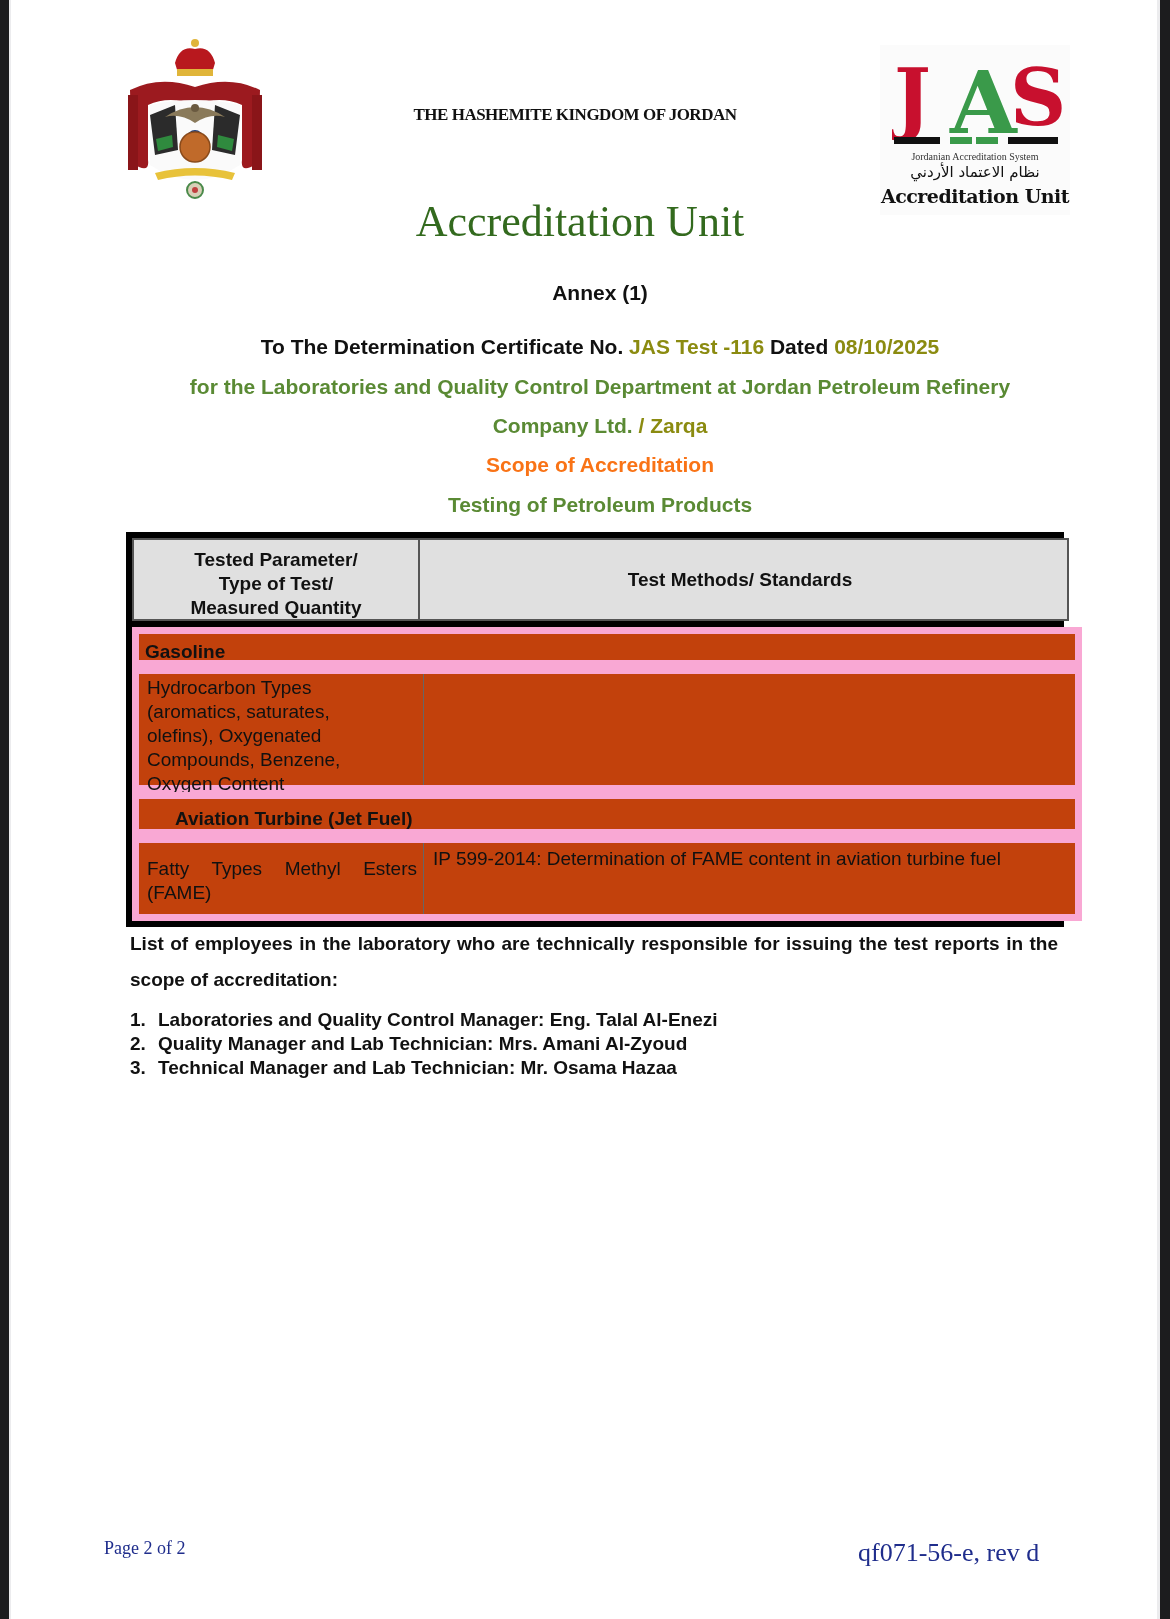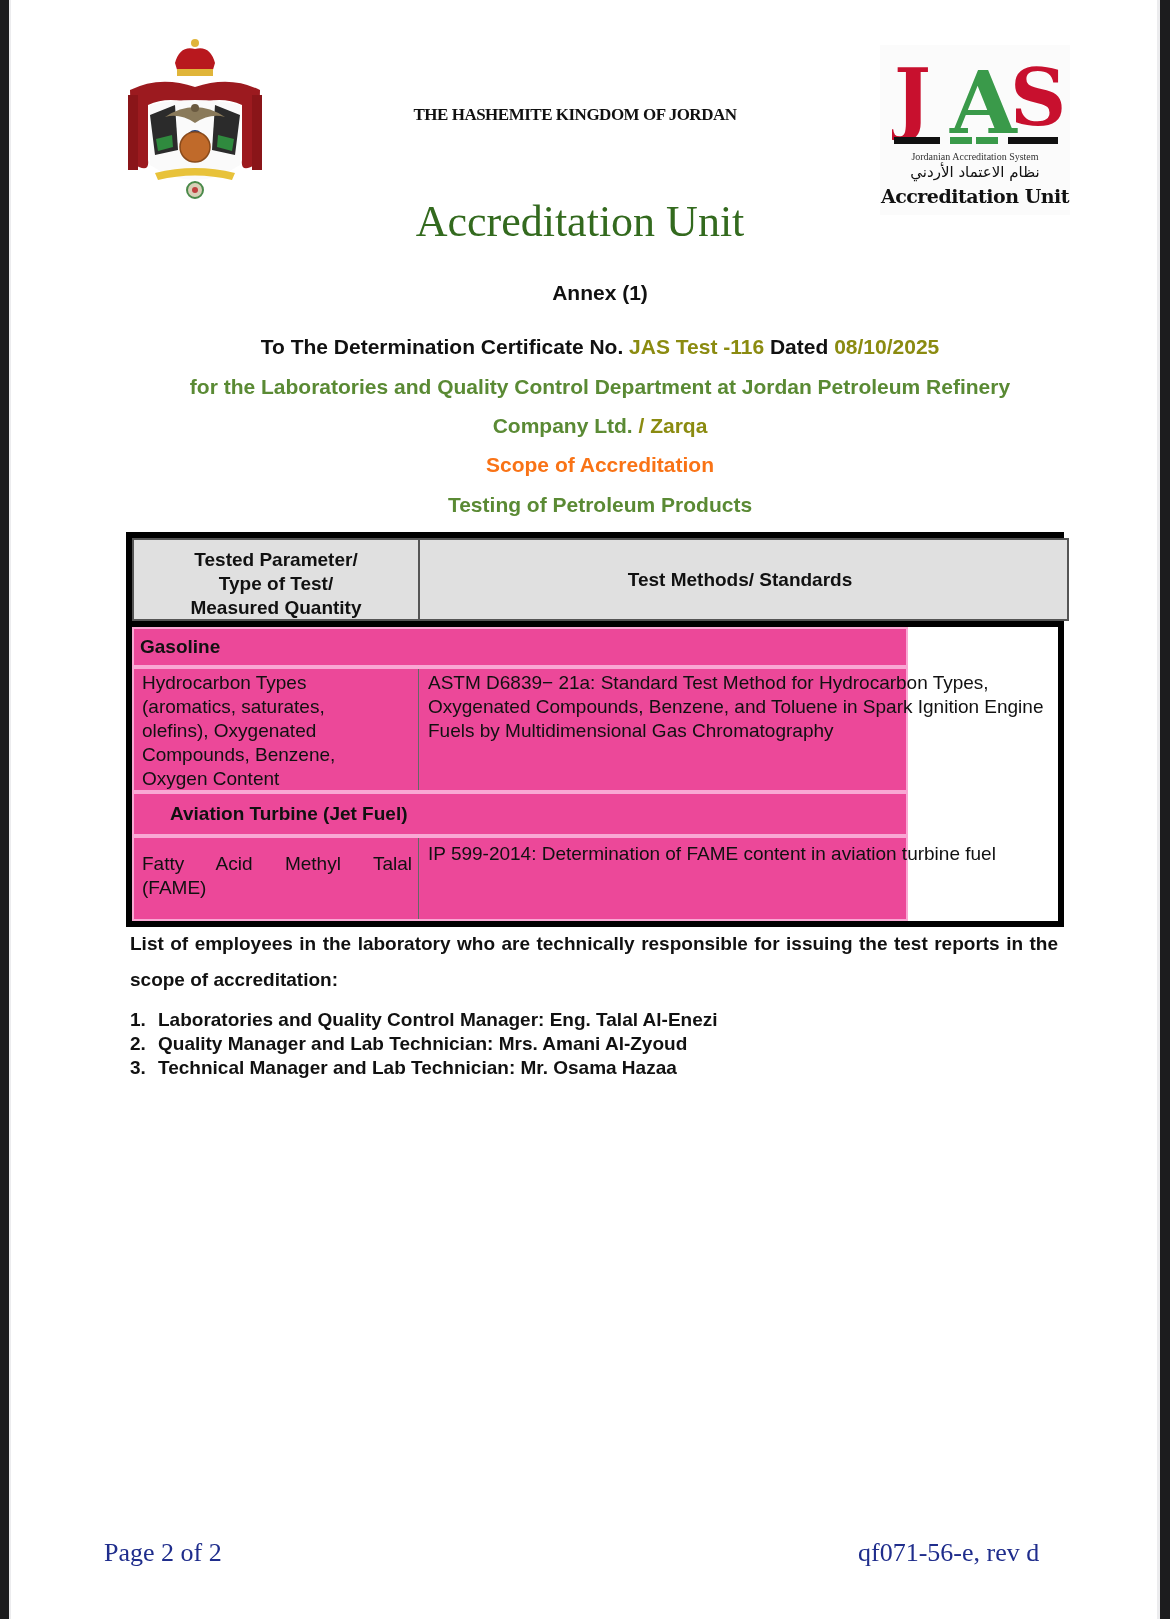--- a/index.html
+++ b/index.html
@@ -33,32 +33,32 @@
 
   
   .tbl-outer { position:absolute; left:126px; top:532px; width:938px; height:395px; background:#000; }
   .tbl-inner { position:absolute; left:6px; top:6px; right:6px; bottom:6px; background:#fff; }
   .hdr { position:absolute; left:0; top:0; width:937px; height:83px; background:#e0e0e0; border:2px solid #555; box-sizing:border-box; }
   .hdr-div { position:absolute; left:284px; top:0; width:2px; height:83px; background:#555; }
   .hdr-c1 { position:absolute; left:0; top:8px; width:284px; text-align:center; font-weight:bold; font-size:19px; line-height:24px; color:#111; }
   .hdr-c2 { position:absolute; left:286px; top:28px; width:640px; text-align:center; font-weight:bold; font-size:19px; line-height:24px; color:#111; }
   .hdr-bar { position:absolute; left:-6px; top:83px; width:938px; height:6px; background:#000; }
 
-  .row { position:absolute; left:0; width:776px; border:2px solid #f9a8d4; box-sizing:border-box; background:#ec4899; }
+  .row { position:absolute; left:0; width:950px; border:7px solid #f9a8d4; box-sizing:border-box; background:#c2410c; }
   .row-div { position:absolute; left:284px; top:0; bottom:0; width:1px; background:#666; }
   .cat { font-weight:bold; font-size:19px; color:#111; position:absolute; top:10px; }
   .cell1 { position:absolute; left:8px; top:2px; width:270px; font-size:19px; line-height:24px; color:#111; }
   .cell2 { position:absolute; left:294px; top:2px; width:624px; font-size:19px; line-height:24px; color:#111; }
   .justify { text-align:justify; text-align-last:justify; }
 
   .emp-intro { position:absolute; left:130px; top:926px; width:928px; font-weight:bold; font-size:19px; line-height:36px; color:#111; text-align:justify; }
   .emp-list { position:absolute; left:130px; top:1008px; width:928px; margin:0; padding:0; list-style:none; font-weight:bold; font-size:19px; line-height:24px; color:#111; }
   .emp-list li span.n { display:inline-block; width:28px; }
 
-  .footer-l { position:absolute; left:104px; top:1538px; font-family:"Liberation Serif", serif; font-size:26px; color:#1f2d8c; }
+  .footer-l { position:absolute; left:104px; top:1538px; font-family:"Liberation Serif", serif; font-size:18px; color:#1f2d8c; }
   .footer-r { position:absolute; left:858px; top:1538px; font-family:"Liberation Serif", serif; font-size:26px; color:#1f2d8c; }
 </style>
 </head>
 <body>
 
 <div class="page"></div>
 <div class="page-edge-left"></div>
 <div class="page-edge-right"></div>
 
 <div class="coat">
@@ -144,31 +144,30 @@
 
     <div class="row" style="top:129px;height:125px;">
       <div class="row-div"></div>
       <div class="cell1">
         <div>Hydrocarbon Types</div>
         <div>(aromatics, saturates,</div>
         <div>olefins), Oxygenated</div>
         <div>Compounds, Benzene,</div>
         <div>Oxygen Content</div>
       </div>
-      <div class="cell2">ASTM D6839− 21a: Standard Test Method for Hydrocarbon Types, Oxygenated Compounds, Benzene, and Toluene in Spark Ignition Engine Fuels by Multidimensional Gas Chromatography</div>
     </div>
 
     <div class="row" style="top:254px;height:44px;">
       <div class="cat" style="left:36px;top:9px;">Aviation Turbine (Jet Fuel)</div>
     </div>
 
     <div class="row" style="top:298px;height:85px;">
       <div class="row-div"></div>
       <div class="cell1" style="top:14px;">
-        <div class="justify">Fatty Acid Methyl Talal</div>
+        <div class="justify">Fatty Types Methyl Esters</div>
         <div>(FAME)</div>
       </div>
       <div class="cell2" style="top:4px;text-align:justify;">IP 599-2014: Determination of FAME content in aviation turbine fuel</div>
     </div>
   </div>
 </div>
 
 <div class="emp-intro">List of employees in the laboratory who are technically responsible for issuing the test reports in the scope of accreditation:</div>
 <ol class="emp-list">
   <li><span class="n">1.</span><span>Laboratories and Quality Control Manager: Eng. Talal Al-Enezi</span></li>

